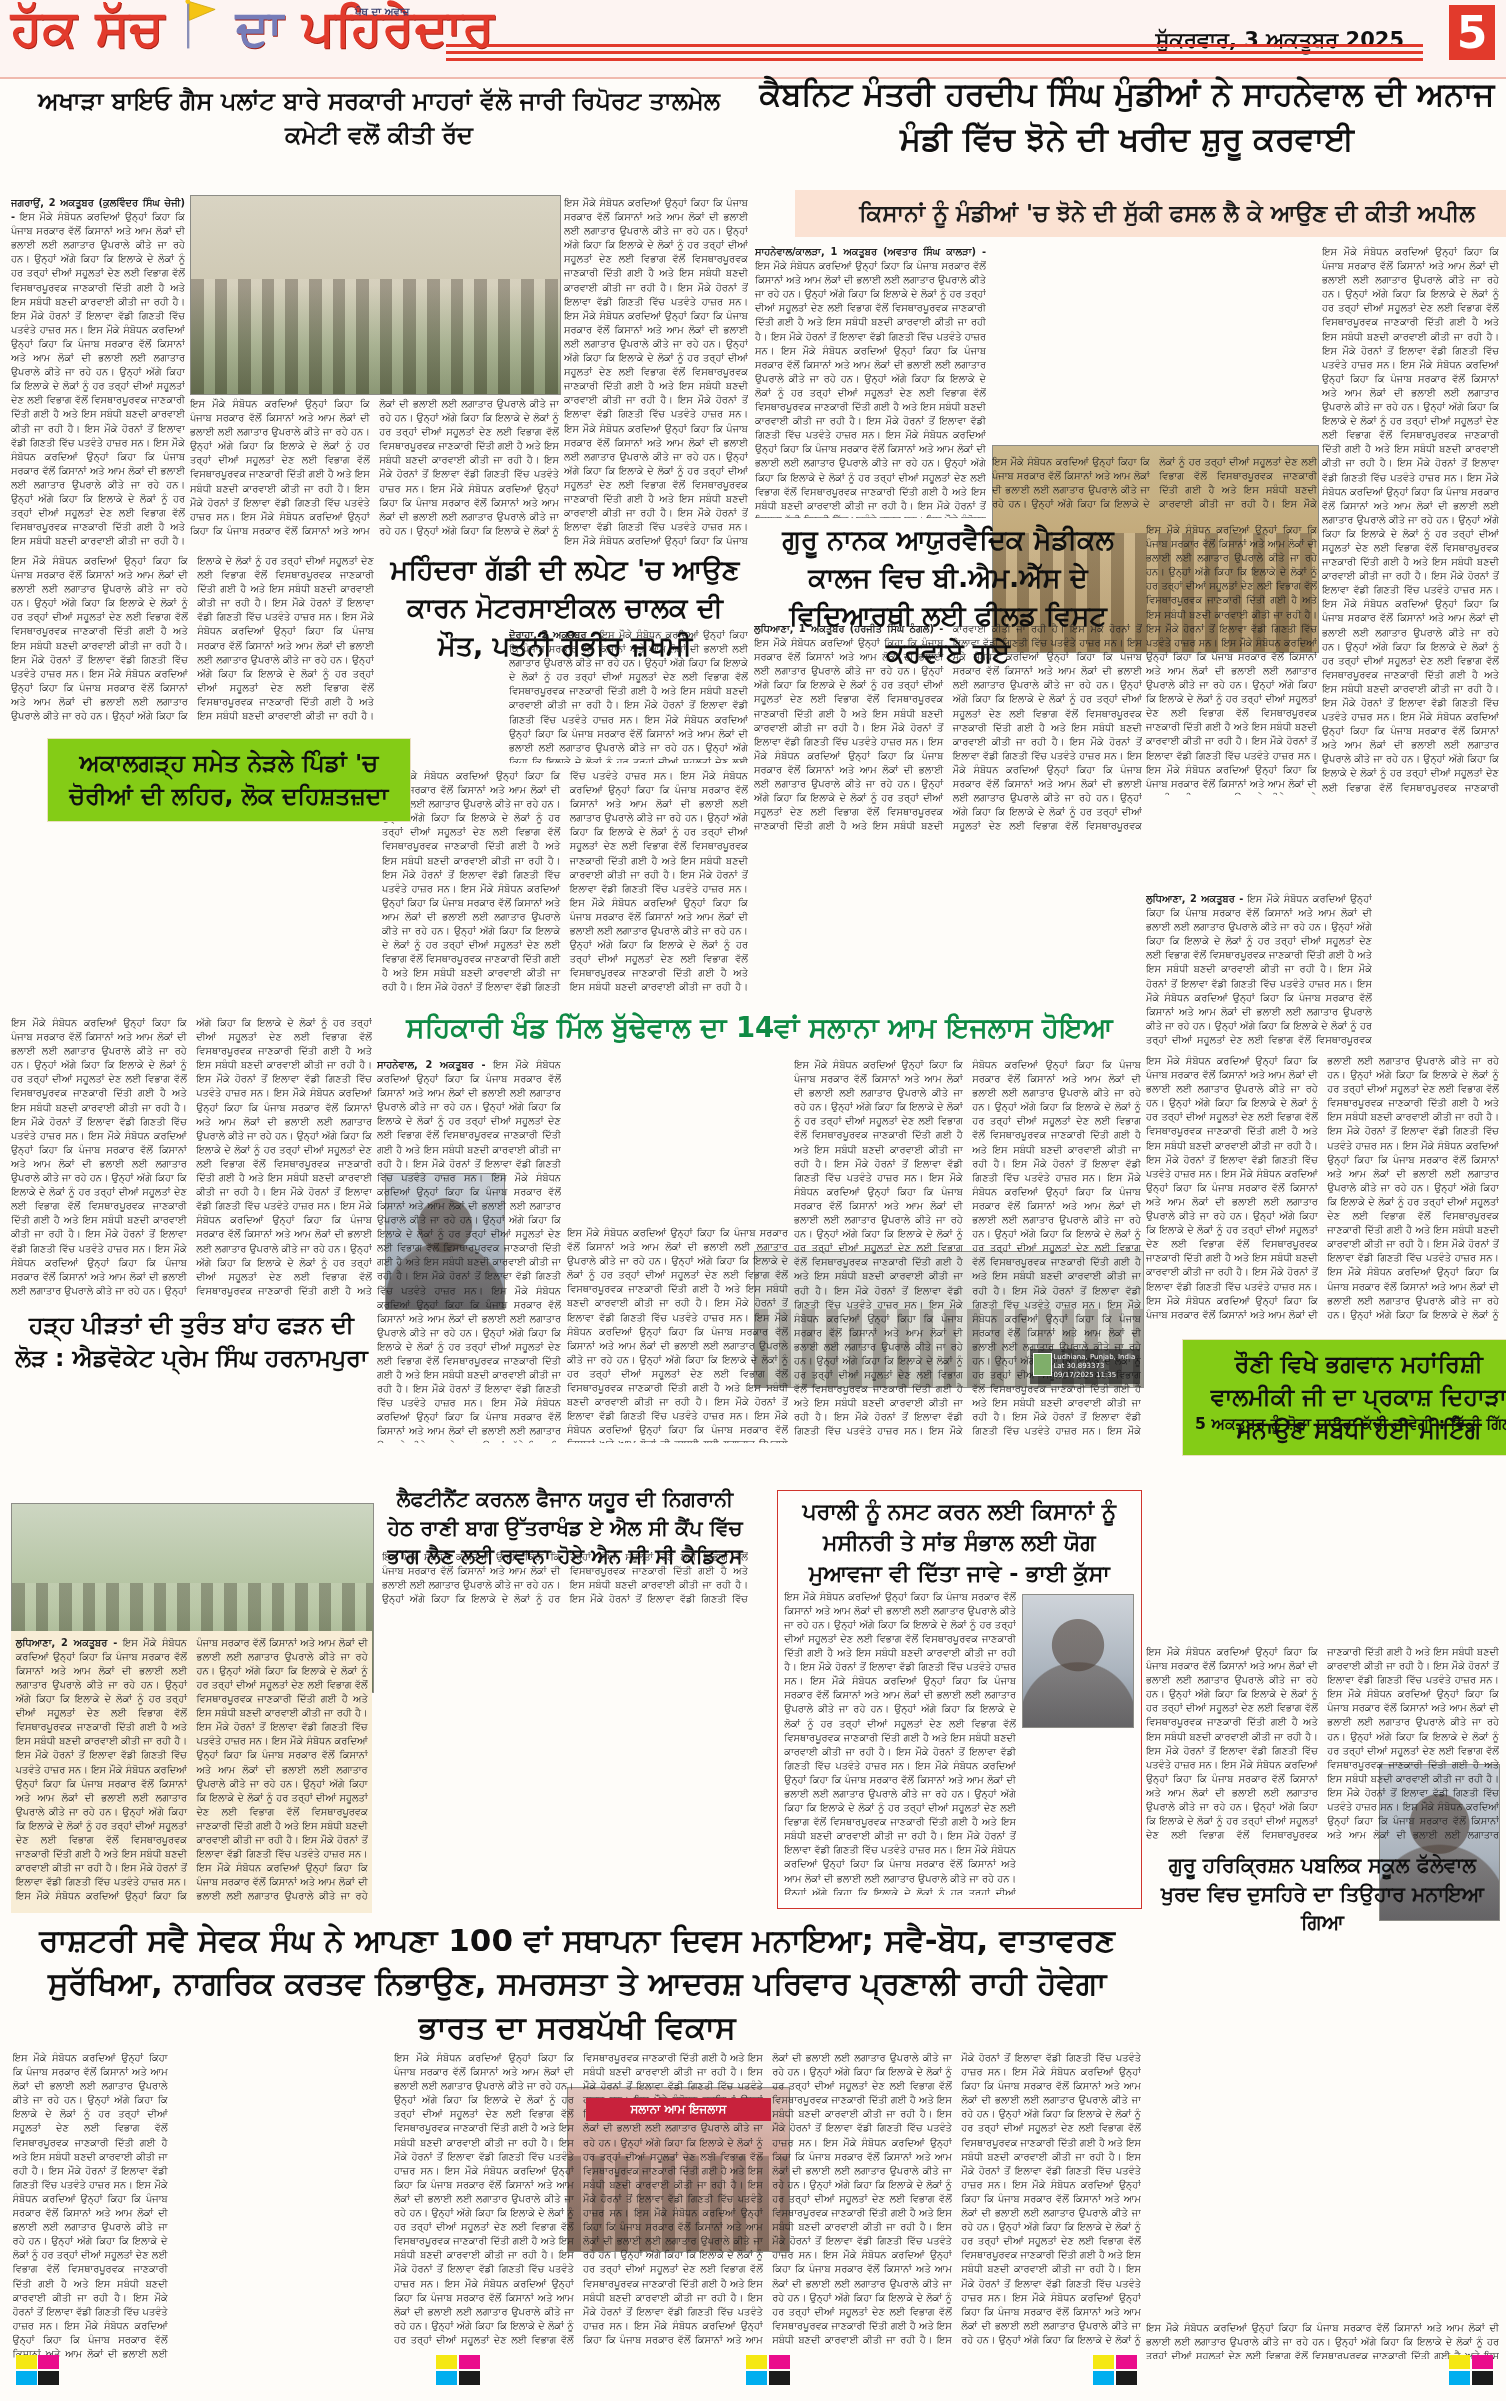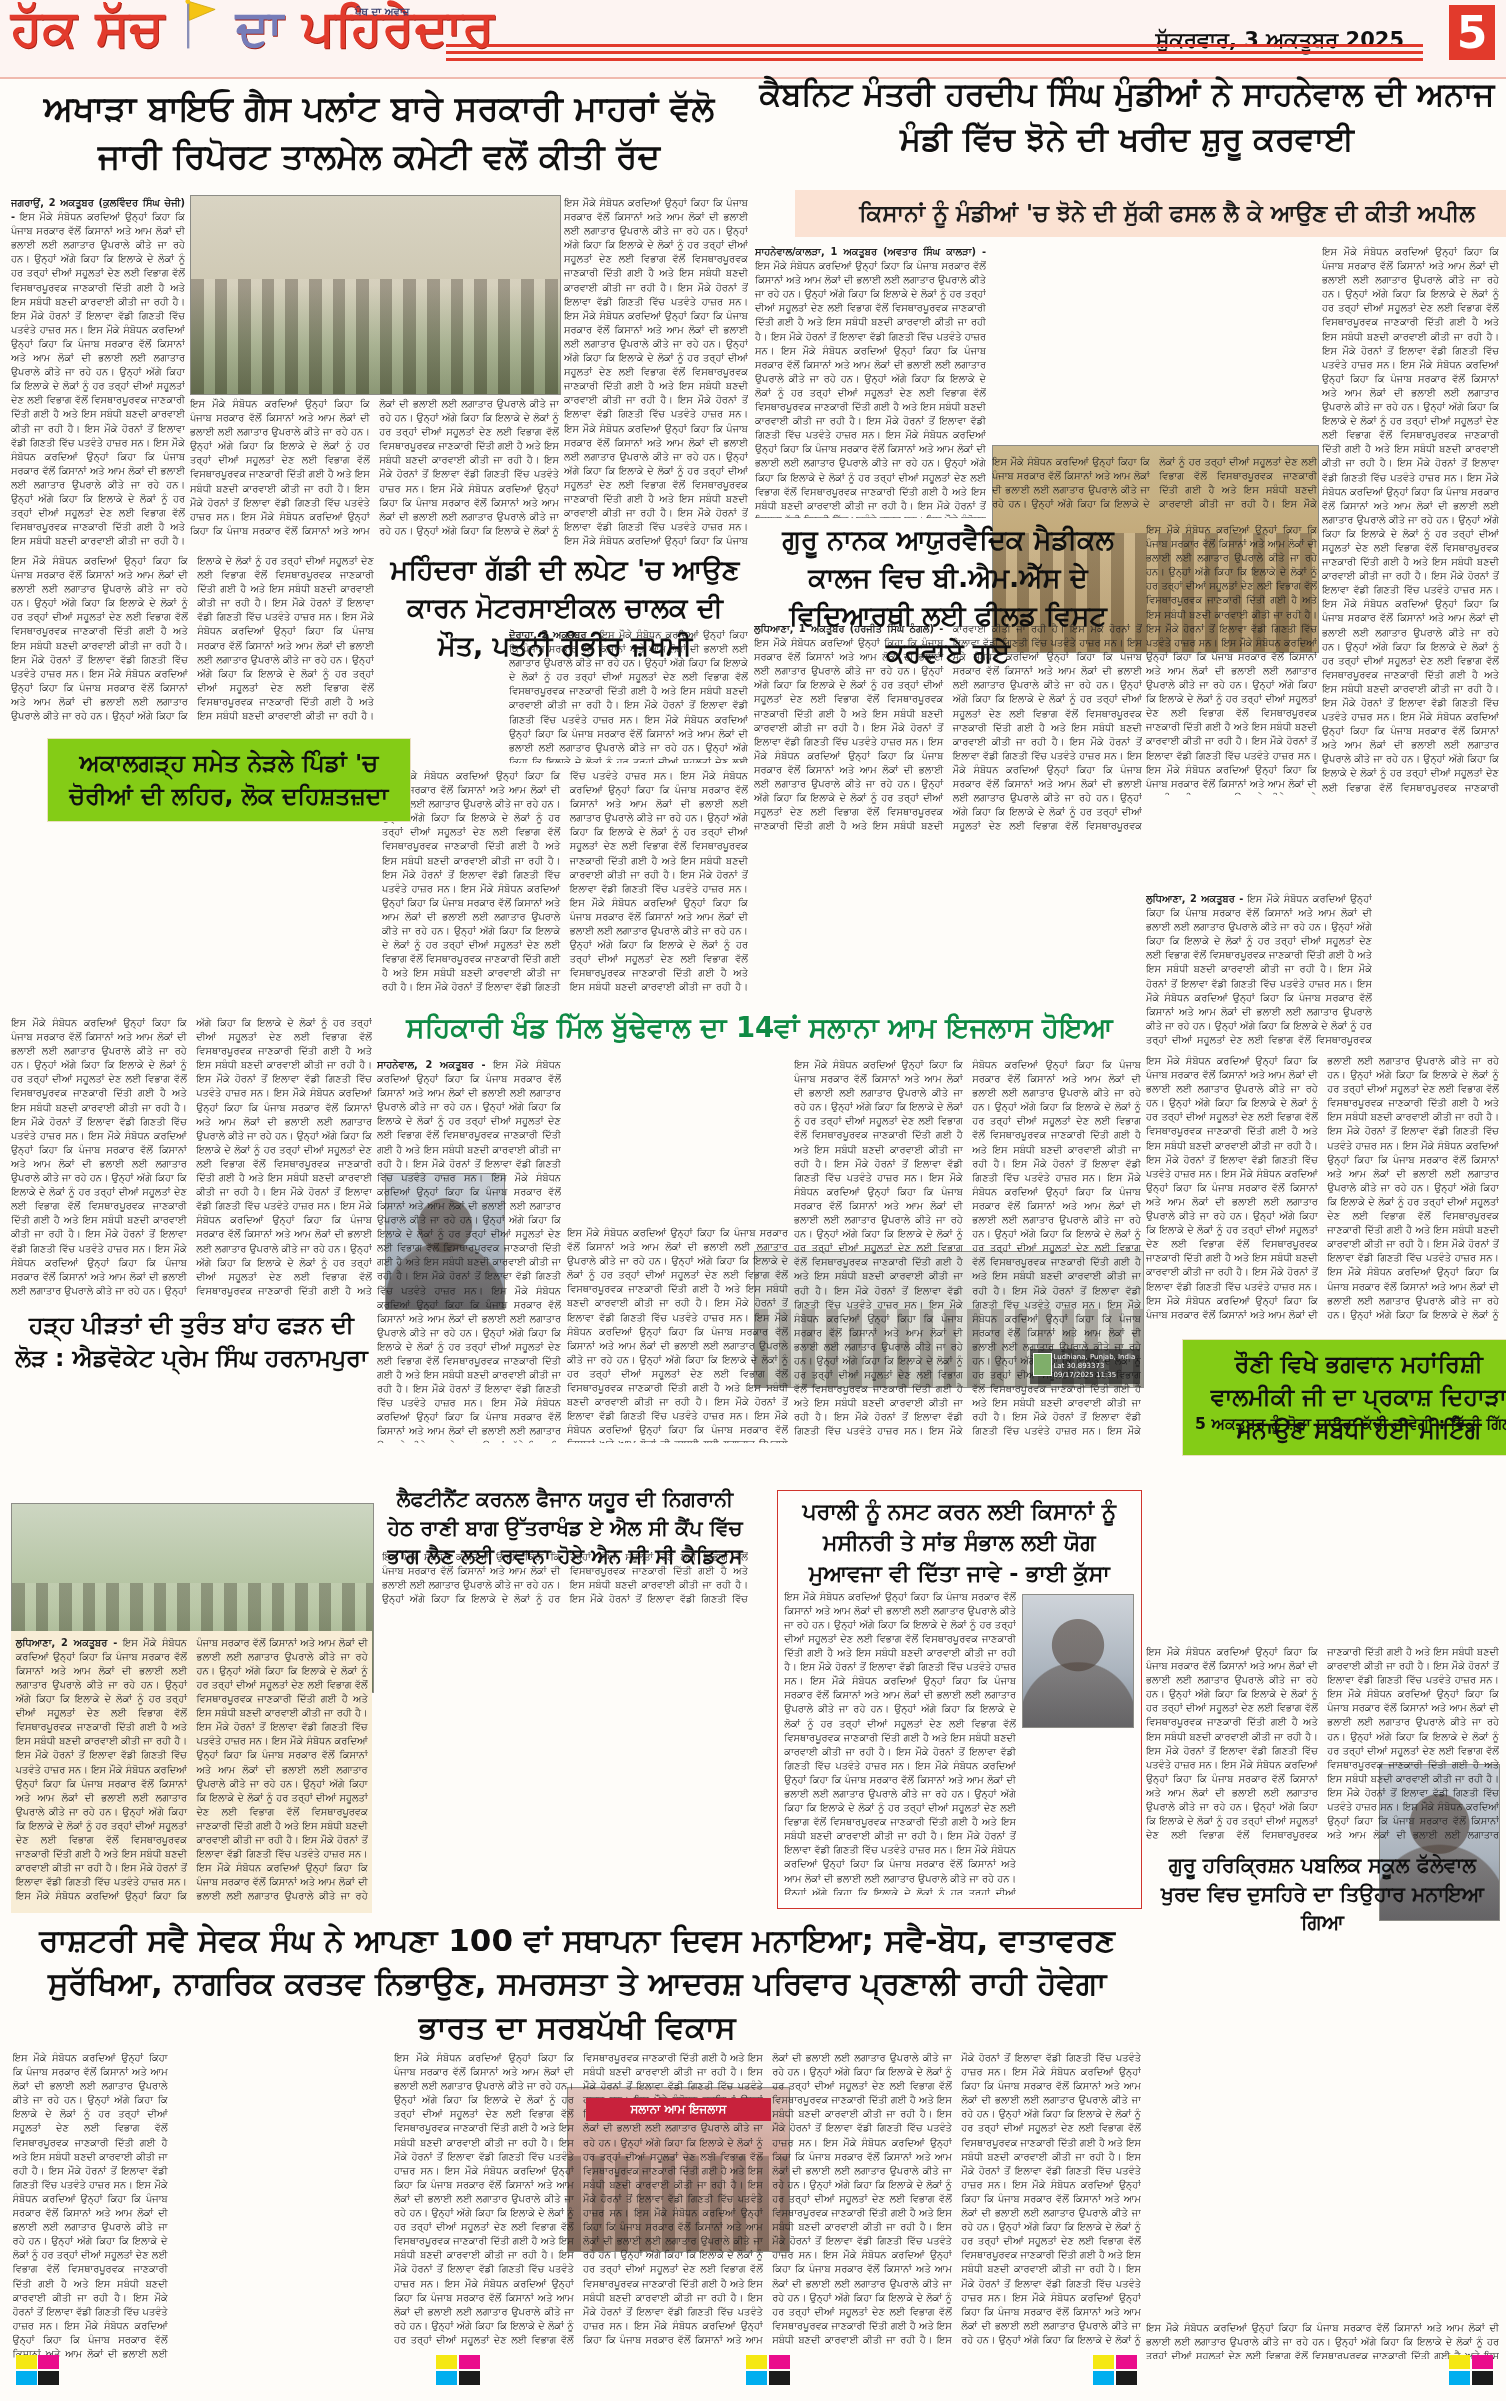--- a/index.html
+++ b/index.html
@@ -15,21 +15,21 @@
   .logo .blue{color:#767cb8;}
   .tagline{left:355px;top:6.3px;font-size:10.2px;font-weight:bold;color:#3a3f6e;}
   .dateline{right:102px;top:28px;font-size:21px;font-weight:bold;color:#111;}
   .pagenum{right:11px;top:4.7px;width:46px;height:55px;background:#e23a2c;color:#fff;
     font-size:44px;font-weight:bold;text-align:center;line-height:55px;}
   .rules{left:446px;top:44px;width:977px;}
   .rules div{height:3.1px;background:#e23a2c;margin-bottom:3.9px;}
   .mastline{left:0;top:77px;width:1506px;height:1.6px;background:#f0b9ae;}
   
   .hl{font-weight:bold;text-align:center;color:#101010;line-height:1.4;}
-  .hl-xl{font-size:34px;}
+  .hl-xl{font-size:24px;}
   .hl-lg{font-size:27px;}
   .hl-md{font-size:23.6px;}
   .hl-sm{font-size:20.4px;}
   .box-cream{background:#84cc16;border:0.8px solid #eadfc2;padding:7.9px 6.3px;margin-left:36px;}
   .subhead-peach{background:#fbe2d3;font-size:23px;font-weight:bold;text-align:center;line-height:47px;}
   .green{color:#0f8a44;}
   
   .bt{font-size:9.8px;line-height:1.44;text-align:justify;color:#222;overflow:hidden;word-break:break-word;}
   .bt b{font-weight:bold;}
   .c2{column-count:2;column-gap:9.4px;}

